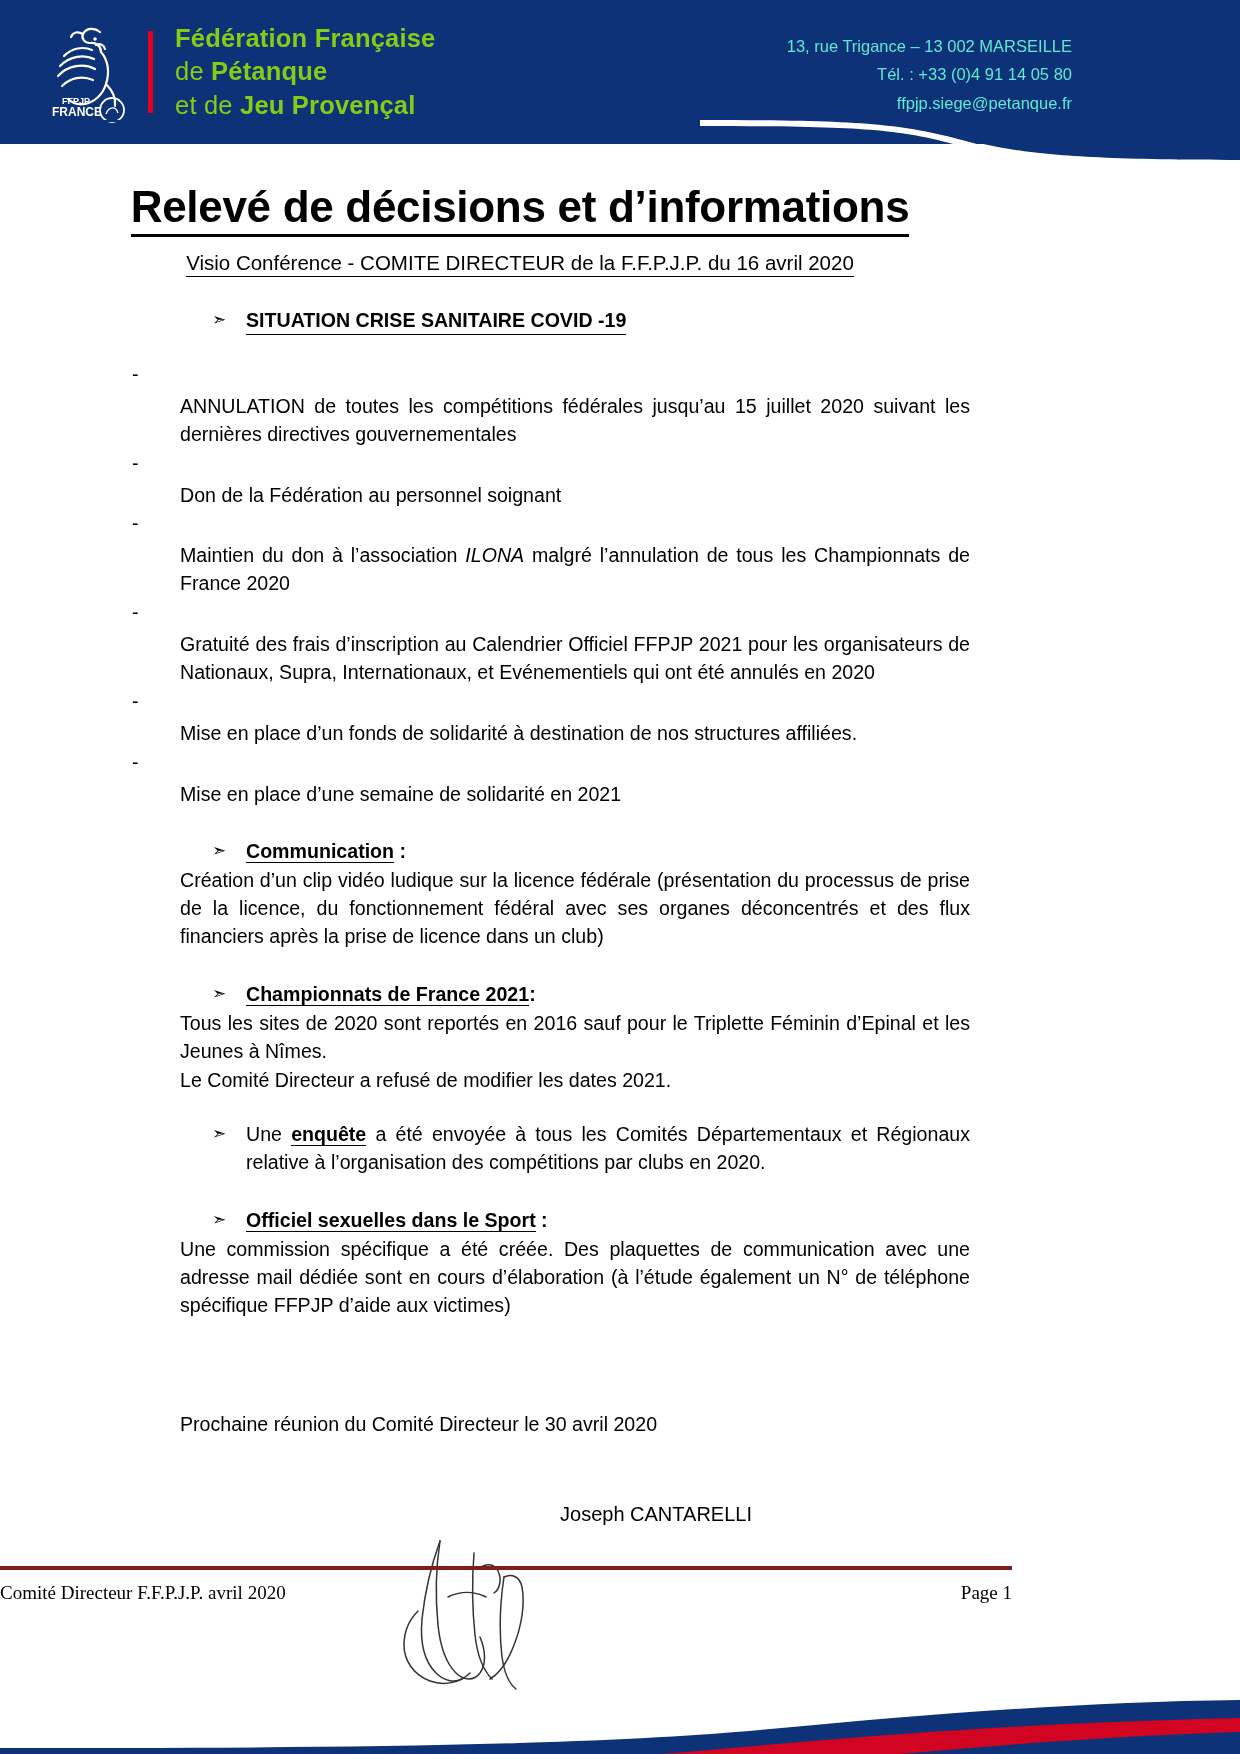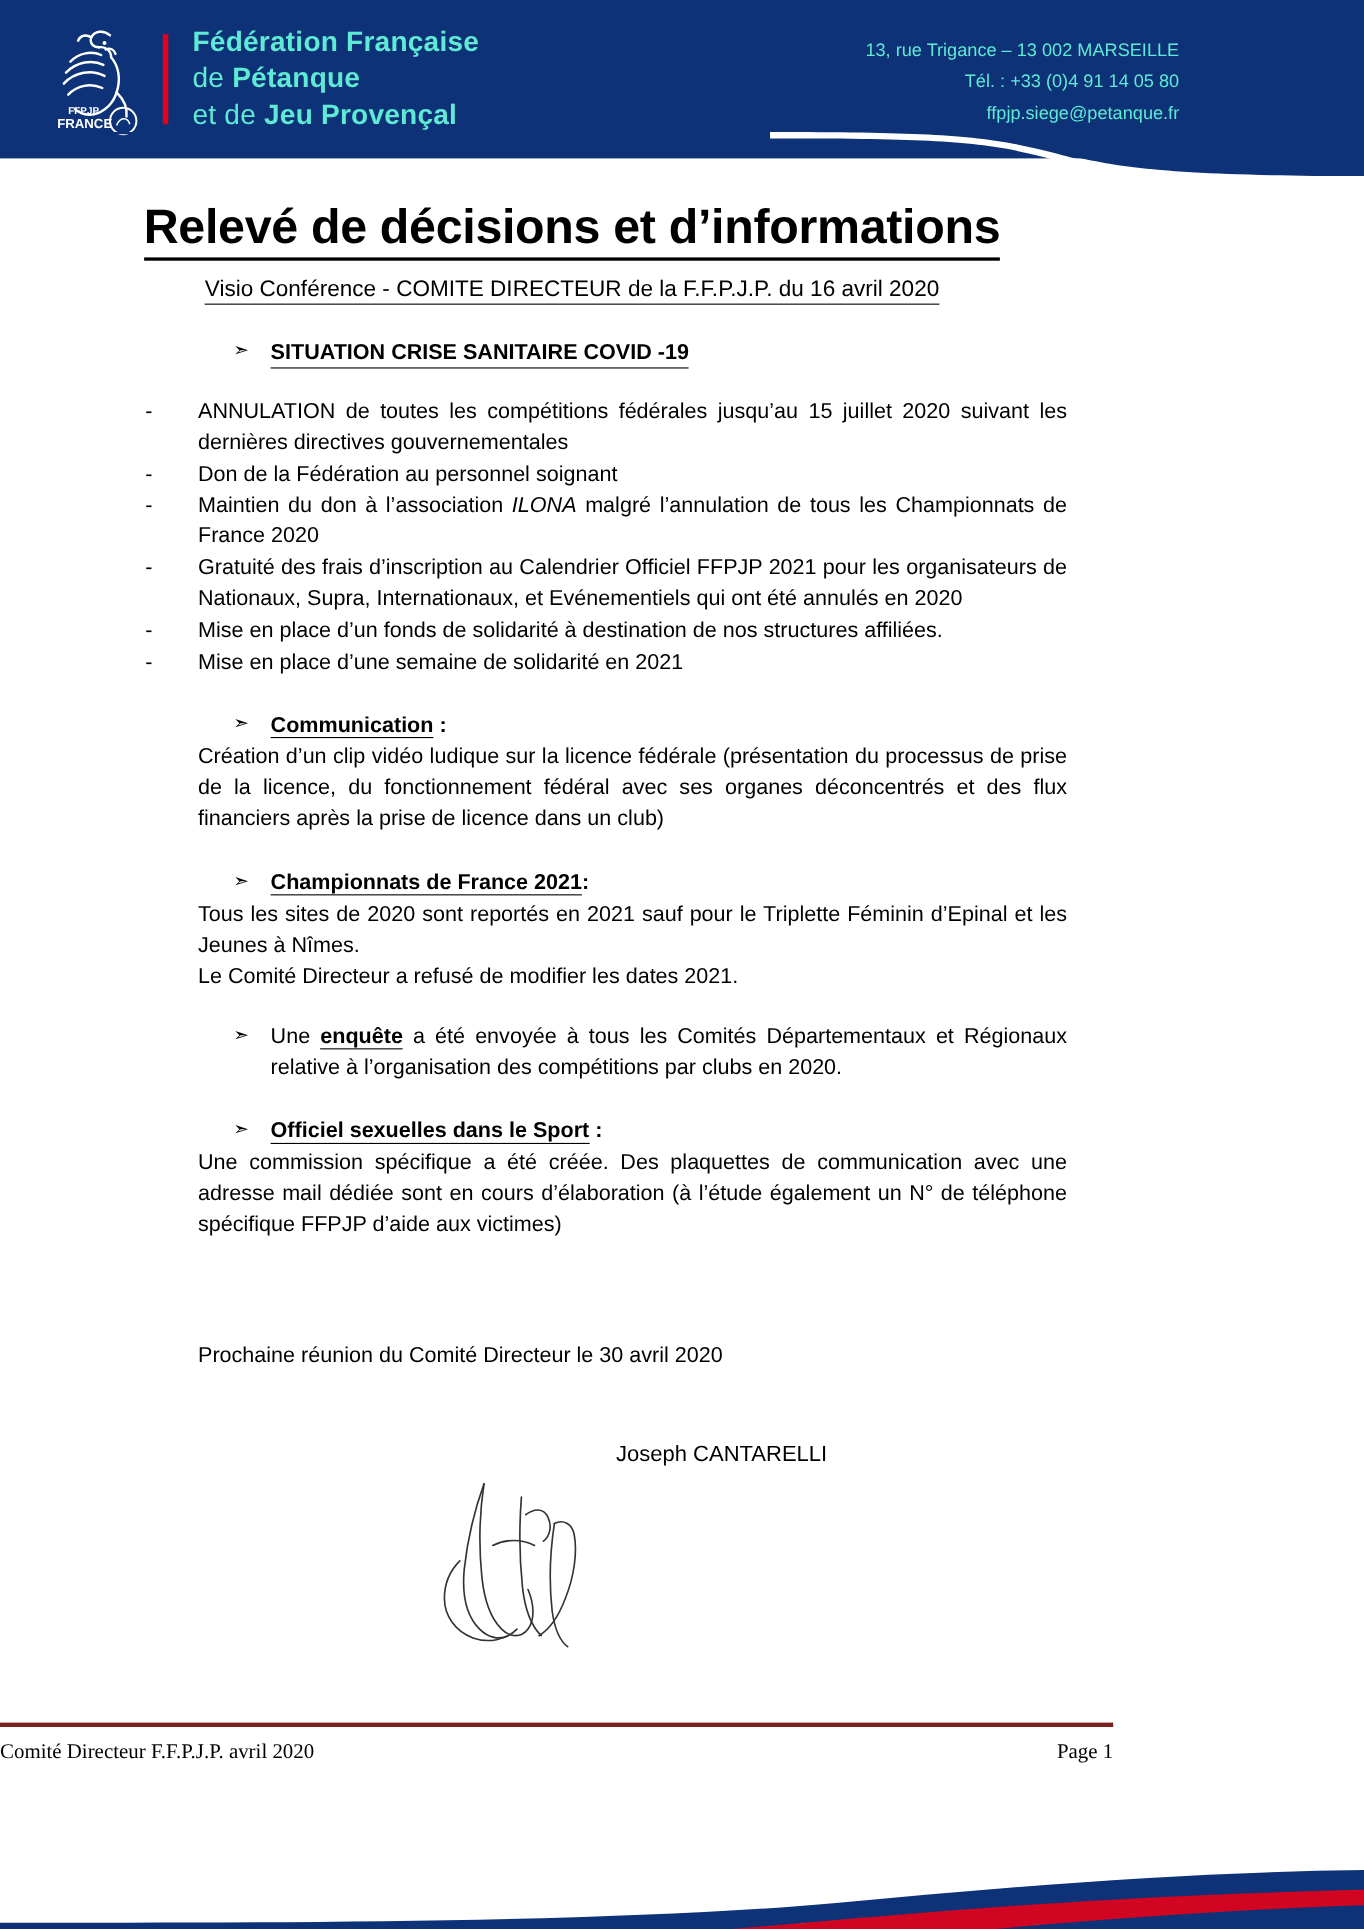--- a/index.html
+++ b/index.html
@@ -25,21 +25,21 @@
     display:flex;align-items:center;
   }
   .rooster{
     width:96px;height:108px;position:relative;
   }
   .rooster svg{display:block;}
   .logo-divider{
     width:5px;height:82px;background:#e2001a;margin:0 22px 0 14px;
   }
   .fed-name{
-    color:#5eead4;line-height:1.30;
+    color:#84cc16;line-height:1.30;
     font-size:25.5px;letter-spacing:0.2px;
   }
   .fed-name .l1{font-weight:bold;}
   .fed-name .l2 .lt{font-weight:normal;}
   .fed-name .l2 .bd{font-weight:bold;}
   .fed-name .l3 .lt{font-weight:normal;}
   .fed-name .l3 .bd{font-weight:bold;text-align:right;}
   .contact{
     position:absolute;right:168px;top:32px;
     text-align:right;color:#5eead4;
@@ -113,20 +113,21 @@
     margin:0 0 1px 0;
   }
   ul.dash li .dash-mark{
     flex:0 0 48px;width:48px;
     font-size:19.6px;line-height:1.42;
   }
   ul.dash li .dash-txt{
     flex:1 1 auto;
     text-align:justify;
     line-height:1.42;
+    margin-top:32px;
   }
   .spacer-md{height:26px;}
   .sub-head{
     font-weight:bold;font-size:19.6px;
     padding-left:48px;margin-top:26px;
   }
   .sub-head span.u{border-bottom:1.8px solid #000;}
   .para{
     text-align:justify;
     padding-left:48px;
@@ -276,21 +277,21 @@
     <div class="sec-head indent-b">
       <span class="arrow">➣</span>
       <span><span class="u">Communication</span><span class="nu"> :</span></span>
     </div>
     <div class="para">Création d’un clip vidéo ludique sur la licence fédérale (présentation du processus de prise de la licence, du fonctionnement fédéral avec ses organes déconcentrés et des flux financiers après la prise de licence dans un club)</div>
 
     <div class="sec-head indent-b">
       <span class="arrow">➣</span>
       <span><span class="u">Championnats de France 2021</span><span class="nu">:</span></span>
     </div>
-    <div class="para">Tous les sites de 2020 sont reportés en 2021 sauf pour le Triplette Féminin d’Epinal et les Jeunes à Nîmes.</div>
+    <div class="para">Tous les sites de 2020 sont reportés en 2016 sauf pour le Triplette Féminin d’Epinal et les Jeunes à Nîmes.</div>
     <div class="para nojust">Le Comité Directeur a refusé de modifier les dates 2021.</div>
 
     <div class="bullet-para">
       <span class="arrow">➣</span>
       <span class="btxt"><span>Une </span><span class="ub">enquête</span><span> a été envoyée à tous les Comités Départementaux et Régionaux relative à l’organisation des compétitions par clubs en 2020.</span></span>
     </div>
 
     <div class="sec-head indent-b">
       <span class="arrow">➣</span>
       <span><span class="u">Officiel sexuelles dans le Sport</span><span class="nu"> :</span></span>

